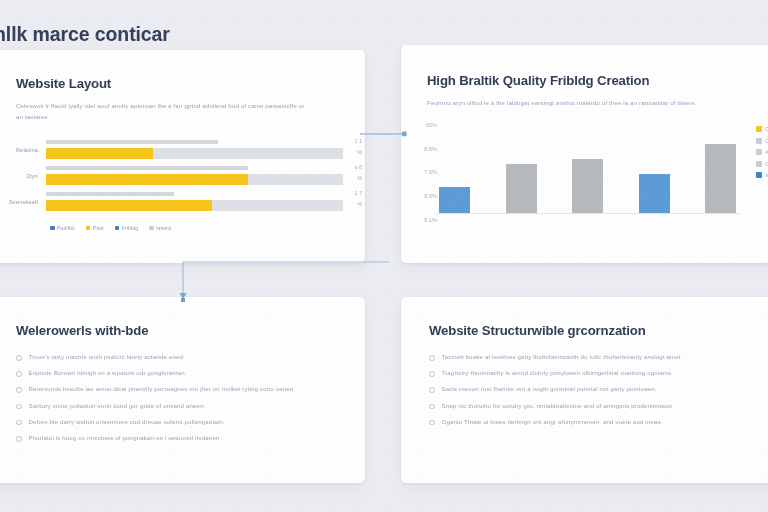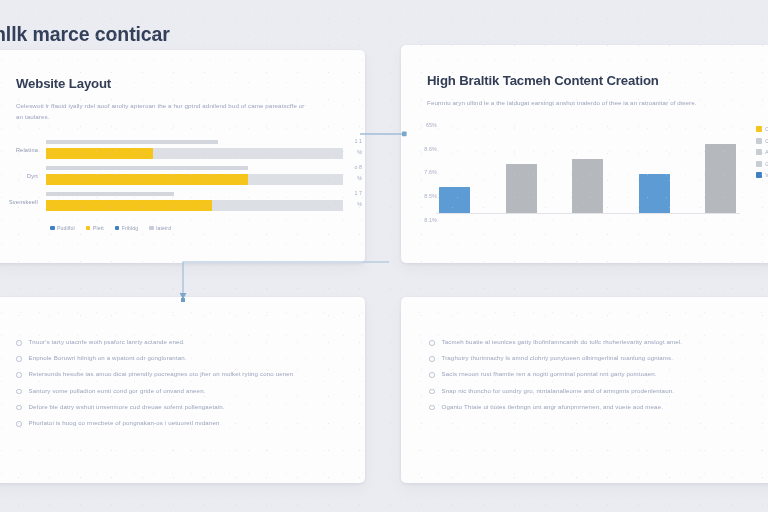--- a/index.html
+++ b/index.html
@@ -300,21 +300,21 @@
     </span>
     <span class="li">
       <span class="sw" style="background:#c8cdda"></span>
       <span class="lb">lateird</span>
     </span>
   </div>
 </div>
 
 <div class="card" id="card-content">
   <div class="pad">
-    <div class="card-title">High Braltik Tacmeh Content Creation</div>
+    <div class="card-title">High Braltik Quality Fribldg Creation</div>
     <div class="card-body fuzzy">Feurmtu aryn ulltnd le a the laldugat earsingt anshot tnalerdo of thee ia an ratroanitar of dwere.</div>
   </div>
 
   <div class="colchart">
     <div class="yaxis fuzzy-soft">
       <div class="ytick" style="top:4%">65%</div>
       <div class="ytick" style="top:26%">8.6%</div>
       <div class="ytick" style="top:48%">7.6%</div>
       <div class="ytick" style="top:70%">8.5%</div>
       <div class="ytick" style="top:92%">8.1%</div>
@@ -348,20 +348,21 @@
       <span class="li">
         <span class="sw" style="background:#3f7fc4"></span>
         <span class="lb">Vlue</span>
       </span>
     </div>
   </div>
 </div>
 
 <div class="card bullet-card" id="card-web">
   <div class="pad">
+    <div class="card-title">Welerowerls with-bde</div>
 
     <div class="bullets">
       <div class="bullet">
         <span class="ring"></span>
         <span class="txt fuzzy">Tnuor's tarty utacnfe woih psaforc lanrty actande ened.</span>
       </div>
       <div class="bullet">
         <span class="ring"></span>
         <span class="txt fuzzy">Enpnole Boruwri hilnigh on a wpatont odr gonglorantan.</span>
       </div>
@@ -380,20 +381,21 @@
       <div class="bullet">
         <span class="ring"></span>
         <span class="txt fuzzy">Phurlatoi is huog co rmecbete of pongnakan-os i uetuoretl nvdanen</span>
       </div>
     </div>
   </div>
 </div>
 
 <div class="card bullet-card" id="card-structure">
   <div class="pad">
+    <div class="card-title">Website Structurwible grcornzation</div>
 
     <div class="bullets">
       <div class="bullet">
         <span class="ring"></span>
         <span class="txt fuzzy">Tacmeh buatie al teunlces gatty lbofinfamncanth do tulfc rhoherlevarity anslogt amel.</span>
       </div>
       <div class="bullet">
         <span class="ring"></span>
         <span class="txt fuzzy">Traghotry thurinnachy ls amnd clohriy ponytoeen olbirngerlinal roanlung ogniams.</span>
       </div>

